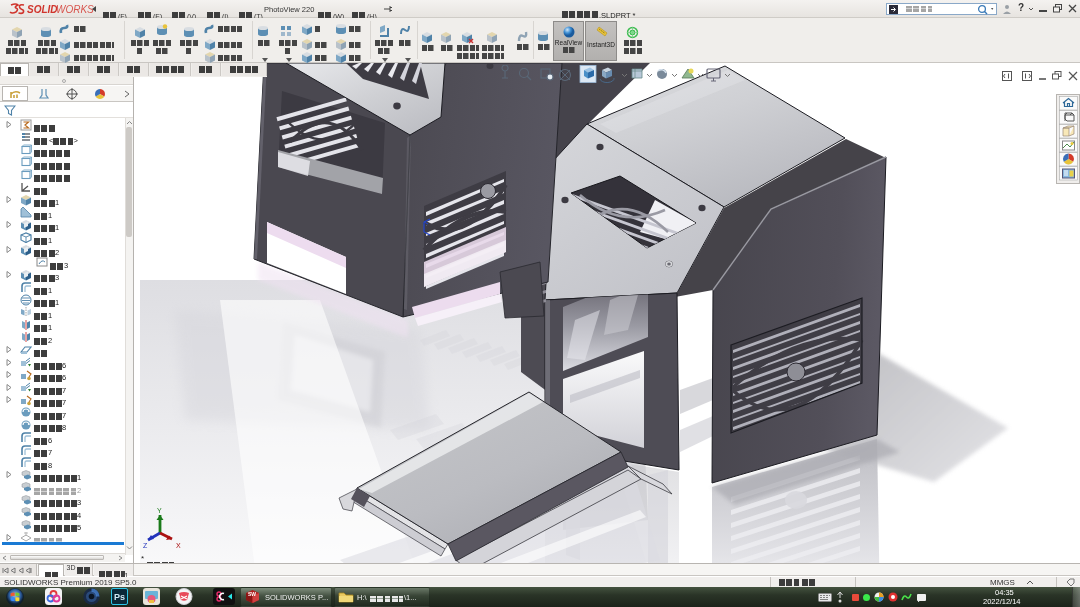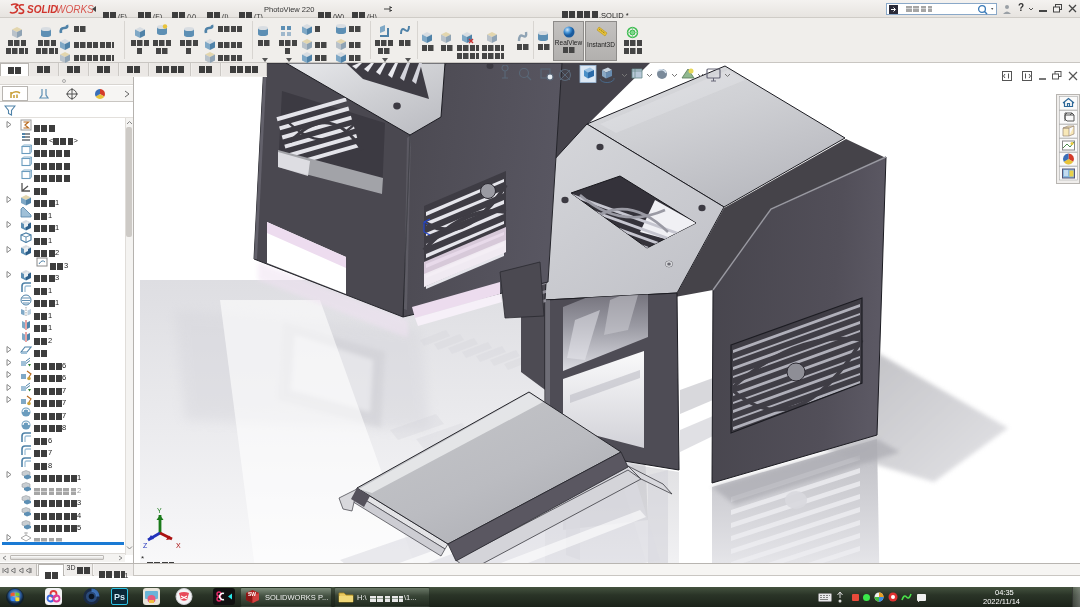--- a/index.html
+++ b/index.html
@@ -288,21 +288,21 @@
  <span class="ab" style="left:138px;top:5px"><span class="z" style="width:15px"></span><span style="font-size:7px;color:#333">(E)</span></span>
  <span class="ab" style="left:172px;top:5px"><span class="z" style="width:15px"></span><span style="font-size:7px;color:#333">(V)</span></span>
  <span class="ab" style="left:207px;top:5px"><span class="z" style="width:15px"></span><span style="font-size:7px;color:#333">(I)</span></span>
  <span class="ab" style="left:239px;top:5px"><span class="z" style="width:15px"></span><span style="font-size:7px;color:#333">(T)</span></span>
  <span class="ab" style="left:264px;top:5px;font-size:7.5px;color:#333">PhotoView 220</span>
  <span class="ab" style="left:318px;top:5px"><span class="z" style="width:15px"></span><span style="font-size:7px;color:#333">(W)</span></span>
  <span class="ab" style="left:352px;top:5px"><span class="z" style="width:15px"></span><span style="font-size:7px;color:#333">(H)</span></span>
  <svg class="ab" style="left:383px;top:5px" width="10" height="8">
         <path d="M1 4 H7 M7 1 V7 M7 2.5 H9 M7 5.5 H9" stroke="#444" stroke-width="1" fill="none"></path>
       </svg>
- <span class="ab" style="left:562px;top:4px"><span class="z" style="width:37px"></span><span style="font-size:7.5px;color:#222">.SOLID *</span></span>
+ <span class="ab" style="left:562px;top:4px"><span class="z" style="width:37px"></span><span style="font-size:7.5px;color:#222">.SLDPRT *</span></span>
  <span class="ab" style="left:886px;top:3px;width:111px;height:12px;background:#fff;border:1px solid #8aa8c8"></span>
  <span class="ab" style="left:889px;top:5px;width:9px;height:9px;background:#2a2a38"></span>
  <svg class="ab" style="left:890px;top:6px" width="7" height="7">
         <path d="M1 3.5 H5 M3.5 1.5 L5.5 3.5 L3.5 5.5" stroke="#fff" stroke-width="1" fill="none"></path>
       </svg>
  <span class="ab zg" style="left:906px;top:6px;width:26px;height:6px"></span>
  <svg class="ab" style="left:976px;top:4px" width="20" height="11" viewBox="0 0 20 11">
   <circle cx="6" cy="5" r="3.4" fill="none" stroke="#3a7ab8" stroke-width="1.3"></circle>
         <path d="M8.5 7.5 L11 10" stroke="#3a7ab8" stroke-width="1.4"></path>
   <path d="M15 4 l2.4 0 l-1.2 2 Z" fill="#555"></path>
@@ -986,20 +986,35 @@
  <div class="ab" style="left:0;top:0;width:37px;height:12px;background:#e8e5e2;border-right:1px solid #c0bdb9"></div>
  <svg class="ab" style="left:2px;top:3px" width="34" height="7" viewBox="0 0 34 7">
         <g stroke="#777" fill="none" stroke-width="1">
           <path d="M1 1 v5 M2 3.5 L6 1 v5 Z M9 3.5 L13 1 v5 Z M17 3.5 L21 6 V1 Z M24 3.5 L28 6 V1 Z M29 1 v5"></path>
         </g>
       </svg>
  <div class="ab" style="left:38px;top:0;width:26px;height:12px;background:#fff;border:1px solid #b8b5b1;border-bottom:none;text-align:center"><span class="z" style="width:13px;margin-top:3px"></span></div>
  <div class="ab" style="left:65px;top:0;width:28px;height:12px;border-right:1px solid #c9c6c2;text-align:center;background:#efedeb"><span style="font-size:7px;color:#333;vertical-align:top">3D&nbsp;</span><span class="z" style="width:13px;margin-top:3px;vertical-align:top"></span></div>
  <div class="ab" style="left:94px;top:0;width:40px;height:12px;border-right:1px solid #c9c6c2;text-align:center;background:#efedeb"><span class="z" style="width:26px;margin-top:3px"></span><span style="font-size:7px;color:#333">1</span></div>
 </div>
+<div id="status" class="ab">
+ <span class="ab" style="left:4px;top:1px">SOLIDWORKS Premium 2019 SP5.0</span>
+ <span class="ab" style="left:770px;top:0;width:1px;height:10px;background:#c6c3bf"></span>
+ <span class="ab" style="left:779px;top:2px"><span class="z" style="width:20px"></span></span>
+      <span class="ab" style="left:802px;top:2px"><span class="z" style="width:13px"></span></span>
+ <span class="ab" style="left:855px;top:0;width:1px;height:10px;background:#c6c3bf"></span>
+ <span class="ab" style="left:990px;top:1px">MMGS</span>
+ <svg class="ab" style="left:1026px;top:3px" width="8" height="5">
+        <path d="M1 4 L4 1 L7 4" fill="none" stroke="#555" stroke-width="1"></path>
+      </svg>
+ <span class="ab" style="left:1056px;top:0;width:1px;height:10px;background:#c6c3bf"></span>
+ <svg class="ab" style="left:1066px;top:1px" width="9" height="8">
+        <path d="M1 4 L4 1 h4 v4 L5 8 Z" fill="none" stroke="#777" stroke-width="1"></path>
+      </svg>
+</div>
 <div id="taskbar" class="ab">
  <svg class="ab" style="left:6px;top:1px" width="18" height="18" viewBox="0 0 18 18">
   <defs>
           <radialGradient id="orb" cx="0.5" cy="0.4">
             <stop offset="0" stop-color="#9ec8ee"></stop>
             <stop offset="0.7" stop-color="#2a5a9a"></stop>
             <stop offset="1" stop-color="#123"></stop>
           </radialGradient>
         </defs>
   <circle cx="9" cy="9" r="8.5" fill="url(#orb)" stroke="#0a1a2a" stroke-width="0.5"></circle>
@@ -1078,16 +1093,16 @@
         <circle cx="5" cy="5" r="2" fill="#fff"></circle>
       </svg>
  <svg class="ab" style="left:901px;top:5px" width="11" height="10">
         <path d="M1 8 Q3 2 5.5 5 Q8 8 10 2" stroke="#4ae04a" stroke-width="1.6" fill="none"></path>
       </svg>
  <svg class="ab" style="left:916px;top:5px" width="11" height="10">
         <rect x="1" y="2" width="9" height="7" rx="1" fill="#f0f0f0"></rect>
         <path d="M3 9 l-1.5 2" stroke="#f0f0f0"></path>
       </svg>
  <span class="ab" style="left:995px;top:1px;font-size:7.5px;color:#fff">04:35</span>
- <span class="ab" style="left:983px;top:10px;font-size:7.5px;color:#fff">2022/11/14</span>
+ <span class="ab" style="left:983px;top:10px;font-size:7.5px;color:#fff">2022/12/14</span>
  <div class="ab" style="left:1072px;top:0;width:8px;height:20px;background:linear-gradient(90deg,rgba(255,255,255,0.15),rgba(255,255,255,0.3));border-left:1px solid rgba(0,0,0,0.5)"></div>
 </div>
 </div>
 
 </body></html>

